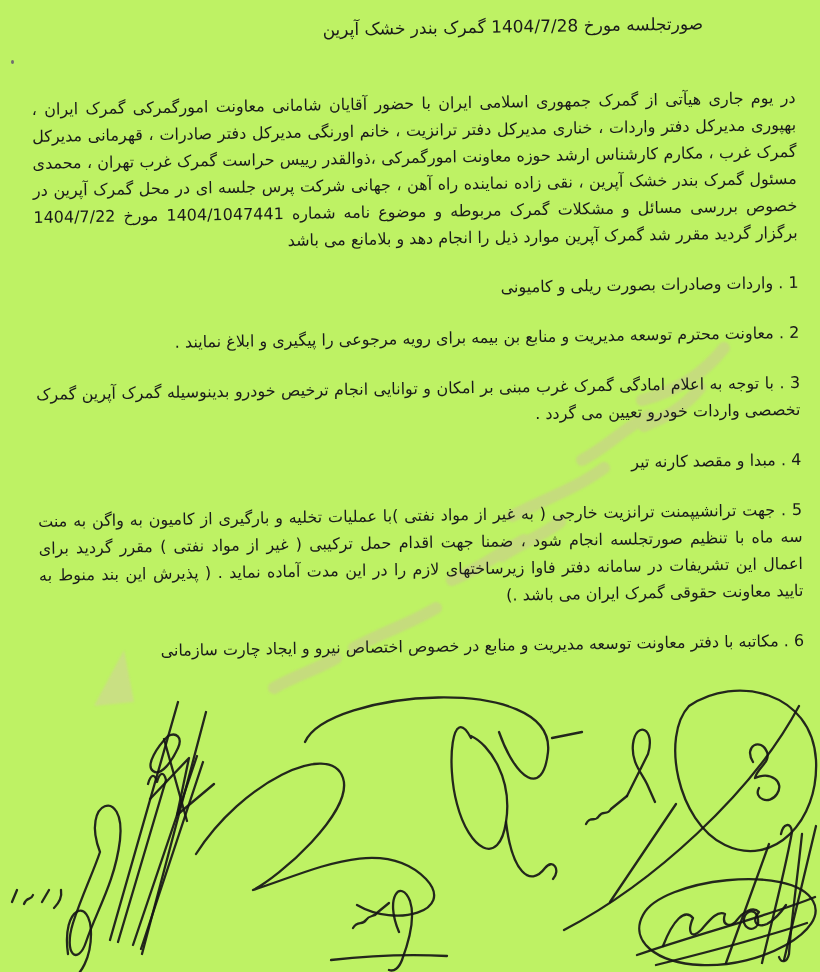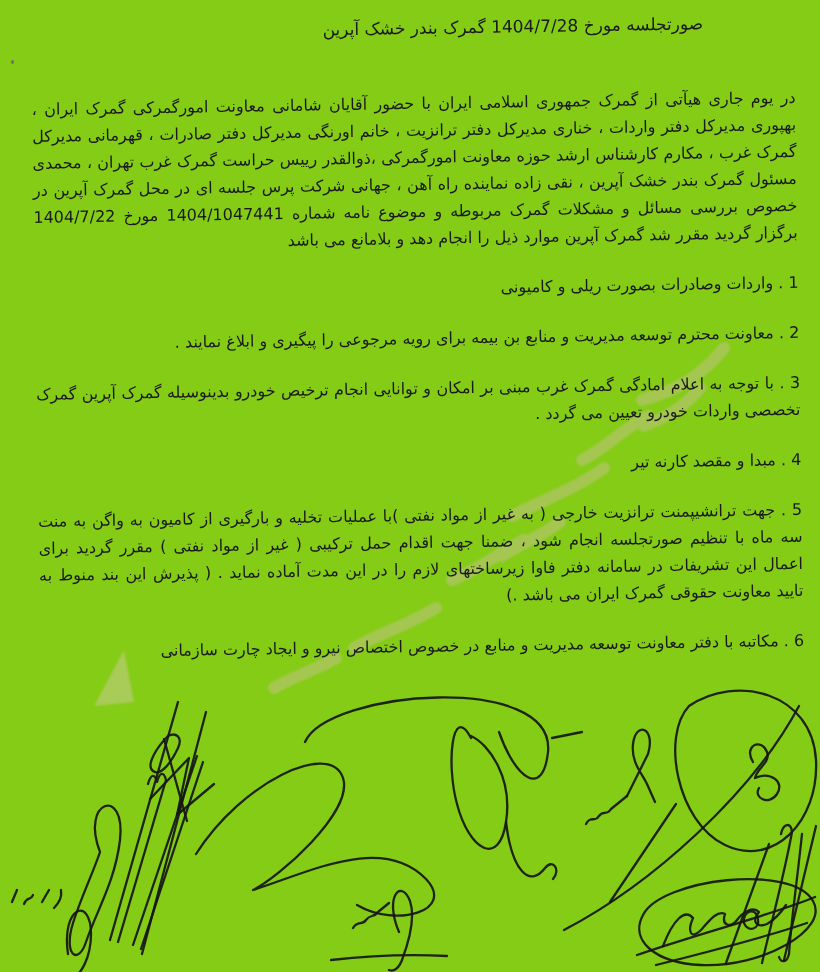--- a/index.html
+++ b/index.html
@@ -1,19 +1,19 @@
 <!DOCTYPE html>
 <html lang="fa"><head>
 <meta charset="utf-8">
 <style>
   html,body{margin:0;padding:0;background:#ffffff;}
   .page{
     position:relative;
     width:820px;height:972px;
-    background:#84cc16;
+    background:#bef264;
     overflow:hidden;
     font-family:"DejaVu Sans",sans-serif;
     color:#1a1a1a;
   }
   .watermark{
     position:absolute;left:0;top:0;width:820px;height:972px;
     filter:blur(1.3px);
     pointer-events:none;
   }
   .content{

